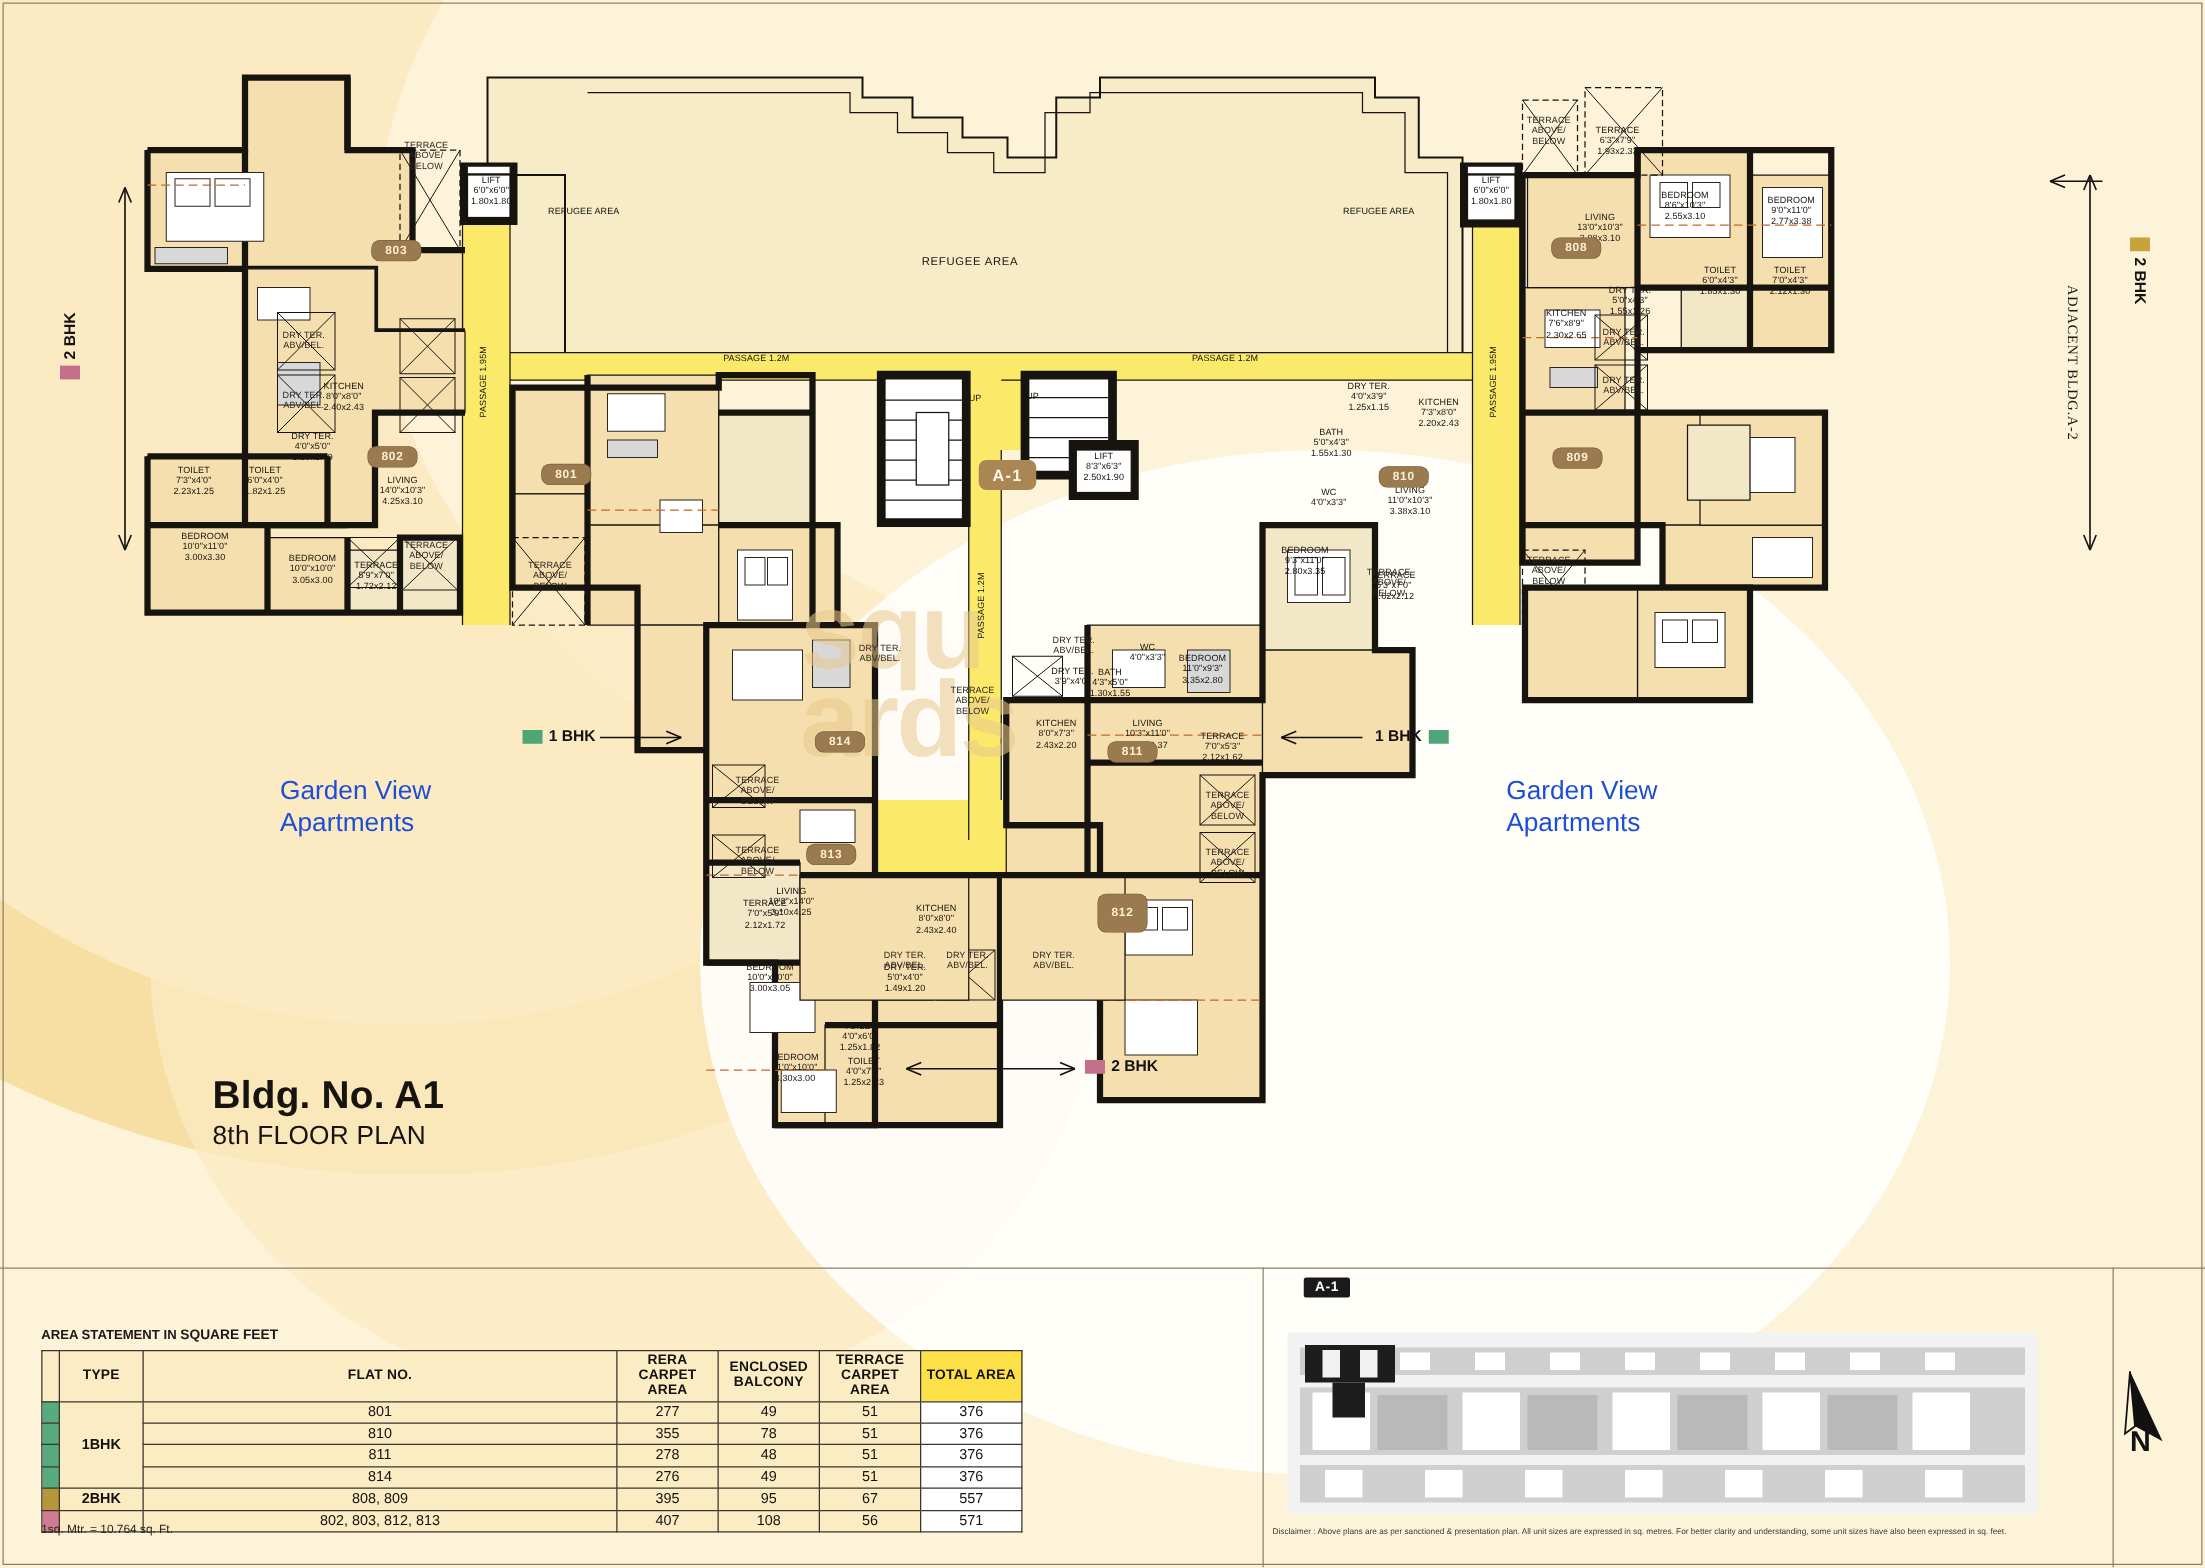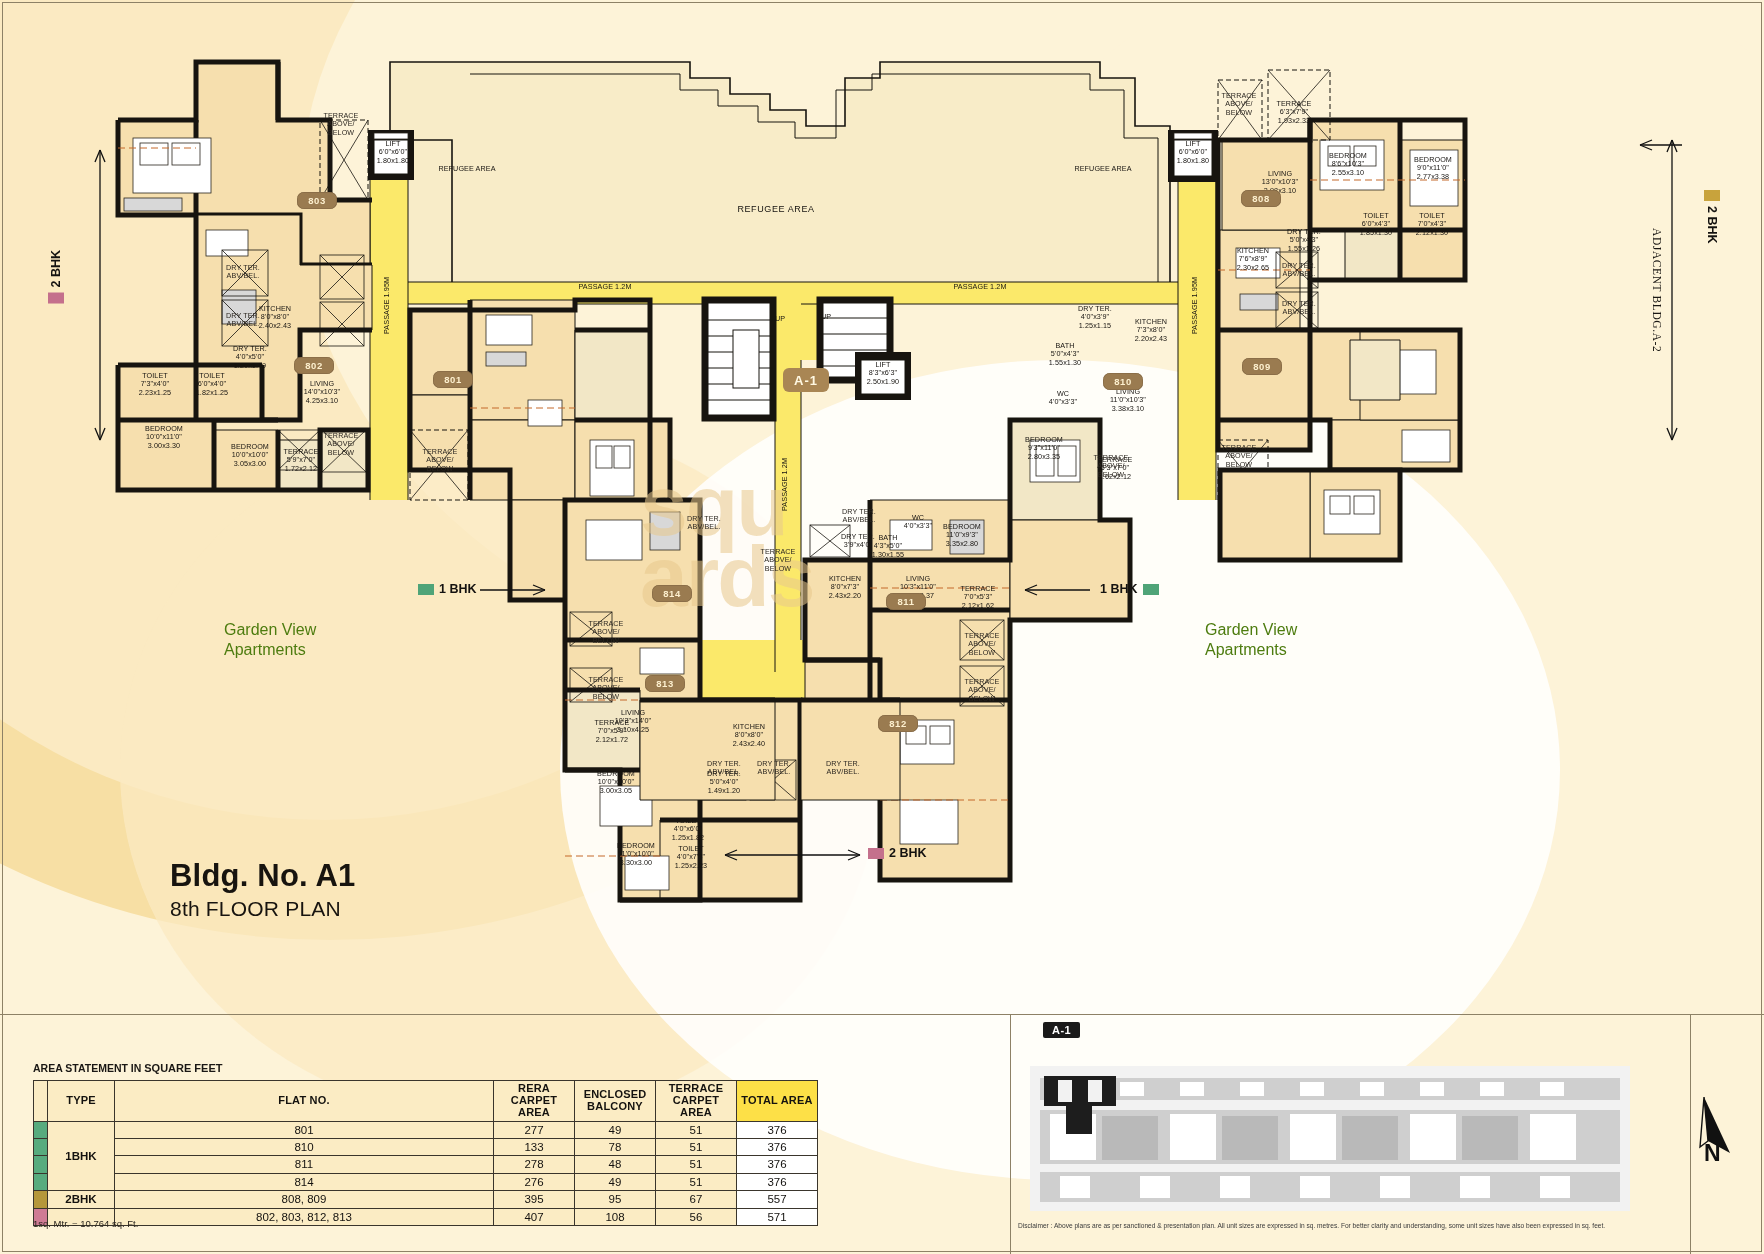--- a/index.html
+++ b/index.html
@@ -54,21 +54,21 @@
   .bhk-leg .sw{width:16px;height:11px;display:block;}
   .bhk-leg.vleft{writing-mode:vertical-rl;transform:rotate(180deg);
                  flex-direction:row;align-items:center;}
   .bhk-leg.vright{writing-mode:vertical-rl;flex-direction:row;}
 
   .adj-label{position:absolute;writing-mode:vertical-rl;
     font-size:11.5px;letter-spacing:.6px;color:#1a1713;
     font-family:"Liberation Serif", serif;}
 
   
-  .garden{position:absolute;font-size:16px;line-height:1.22;color:#4d7c0f;}
+  .garden{position:absolute;font-size:21px;line-height:1.22;color:#1d4ed8;}
 
   
   #title-block{position:absolute;left:170px;top:858px;}
   #title-block .t1{font-size:31px;font-weight:700;color:#17140f;letter-spacing:.2px;}
   #title-block .t2{font-size:21px;color:#17140f;margin-top:3px;letter-spacing:.2px;}
 
   
   #hr-bottom{position:absolute;left:0;top:1014px;width:1764px;height:1px;background:#8d8166;}
   #vr-bottom{position:absolute;left:1010px;top:1014px;width:1px;height:240px;background:#8d8166;}
   #vr-bottom2{position:absolute;left:1690px;top:1014px;width:1px;height:240px;background:#8d8166;}
@@ -462,21 +462,21 @@
 </div>
 
 <div>
   <div class="flat-badge" style="left:433px;top:371px;width:40px;height:17px;">801</div>
   <div class="flat-badge" style="left:294px;top:357px;width:40px;height:17px;">802</div>
   <div class="flat-badge" style="left:297px;top:192px;width:40px;height:17px;">803</div>
   <div class="flat-badge" style="left:1241px;top:190px;width:40px;height:17px;text-align:center;">808</div>
   <div class="flat-badge" style="left:1242px;top:358px;width:40px;height:17px;">809</div>
   <div class="flat-badge" style="left:1103px;top:373px;width:40px;height:17px;">810</div>
   <div class="flat-badge" style="left:886px;top:593px;width:40px;height:17px;">811</div>
-  <div class="flat-badge" style="left:878px;top:715px;width:40px;height:17px;">812</div>
+  <div class="flat-badge" style="left:878px;top:715px;width:40px;height:31px;">812</div>
   <div class="flat-badge" style="left:645px;top:675px;width:40px;height:17px;">813</div>
   <div class="flat-badge" style="left:652px;top:585px;width:40px;height:17px;">814</div>
   <div class="a1-badge" style="left:783px;top:368px;width:46px;height:24px;">A-1</div>
 </div>
 
 <svg style="position:absolute;left:0;top:0;width:1764px;height:1010px;pointer-events:none;">
   <g stroke="#111" stroke-width="1.3" fill="none">
     <path d="M100 150 V440"></path>
       <path d="M100 150 L95 162 M100 150 L105 162"></path>
       <path d="M100 440 L95 428 M100 440 L105 428"></path>
@@ -564,21 +564,21 @@
         <td class="c-type" rowspan="4" style="font-weight: 700;">1BHK</td>
         <td class="c-flat">801</td>
         <td class="c-num">277</td>
         <td class="c-num">49</td>
         <td class="c-num">51</td>
         <td class="c-num total">376</td>
       </tr>
       <tr>
         <td class="c-sw" style="background: rgb(87, 171, 126);"></td>
         <td class="c-flat">810</td>
-        <td class="c-num">133</td>
+        <td class="c-num">355</td>
         <td class="c-num">78</td>
         <td class="c-num">51</td>
         <td class="c-num total">376</td>
       </tr>
       <tr>
         <td class="c-sw" style="background: rgb(87, 171, 126);"></td>
         <td class="c-flat">811</td>
         <td class="c-num">278</td>
         <td class="c-num">48</td>
         <td class="c-num">51</td>

